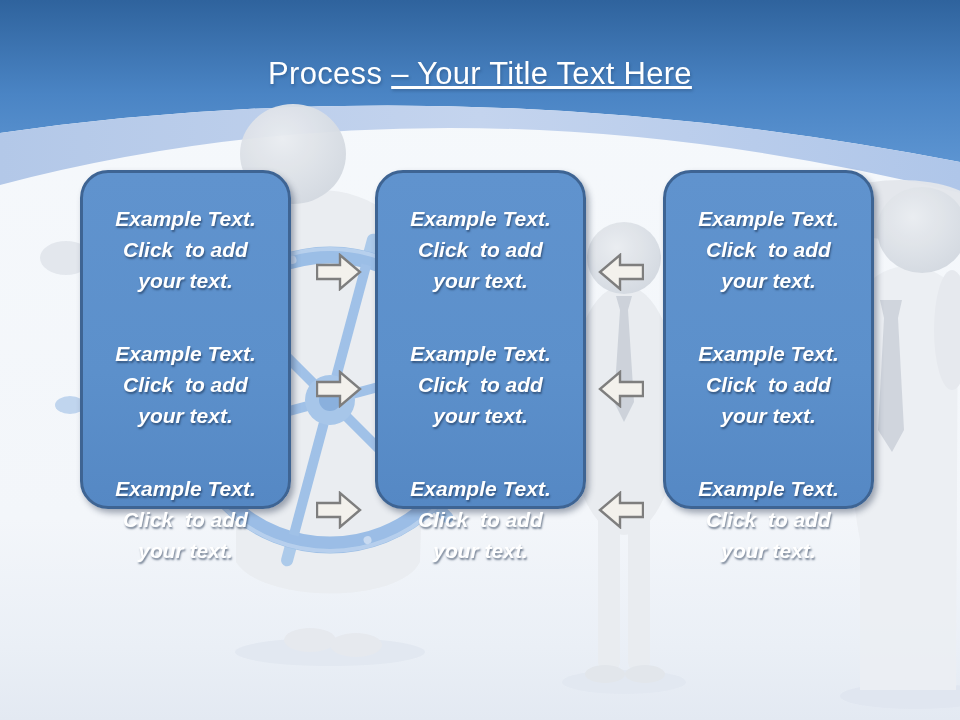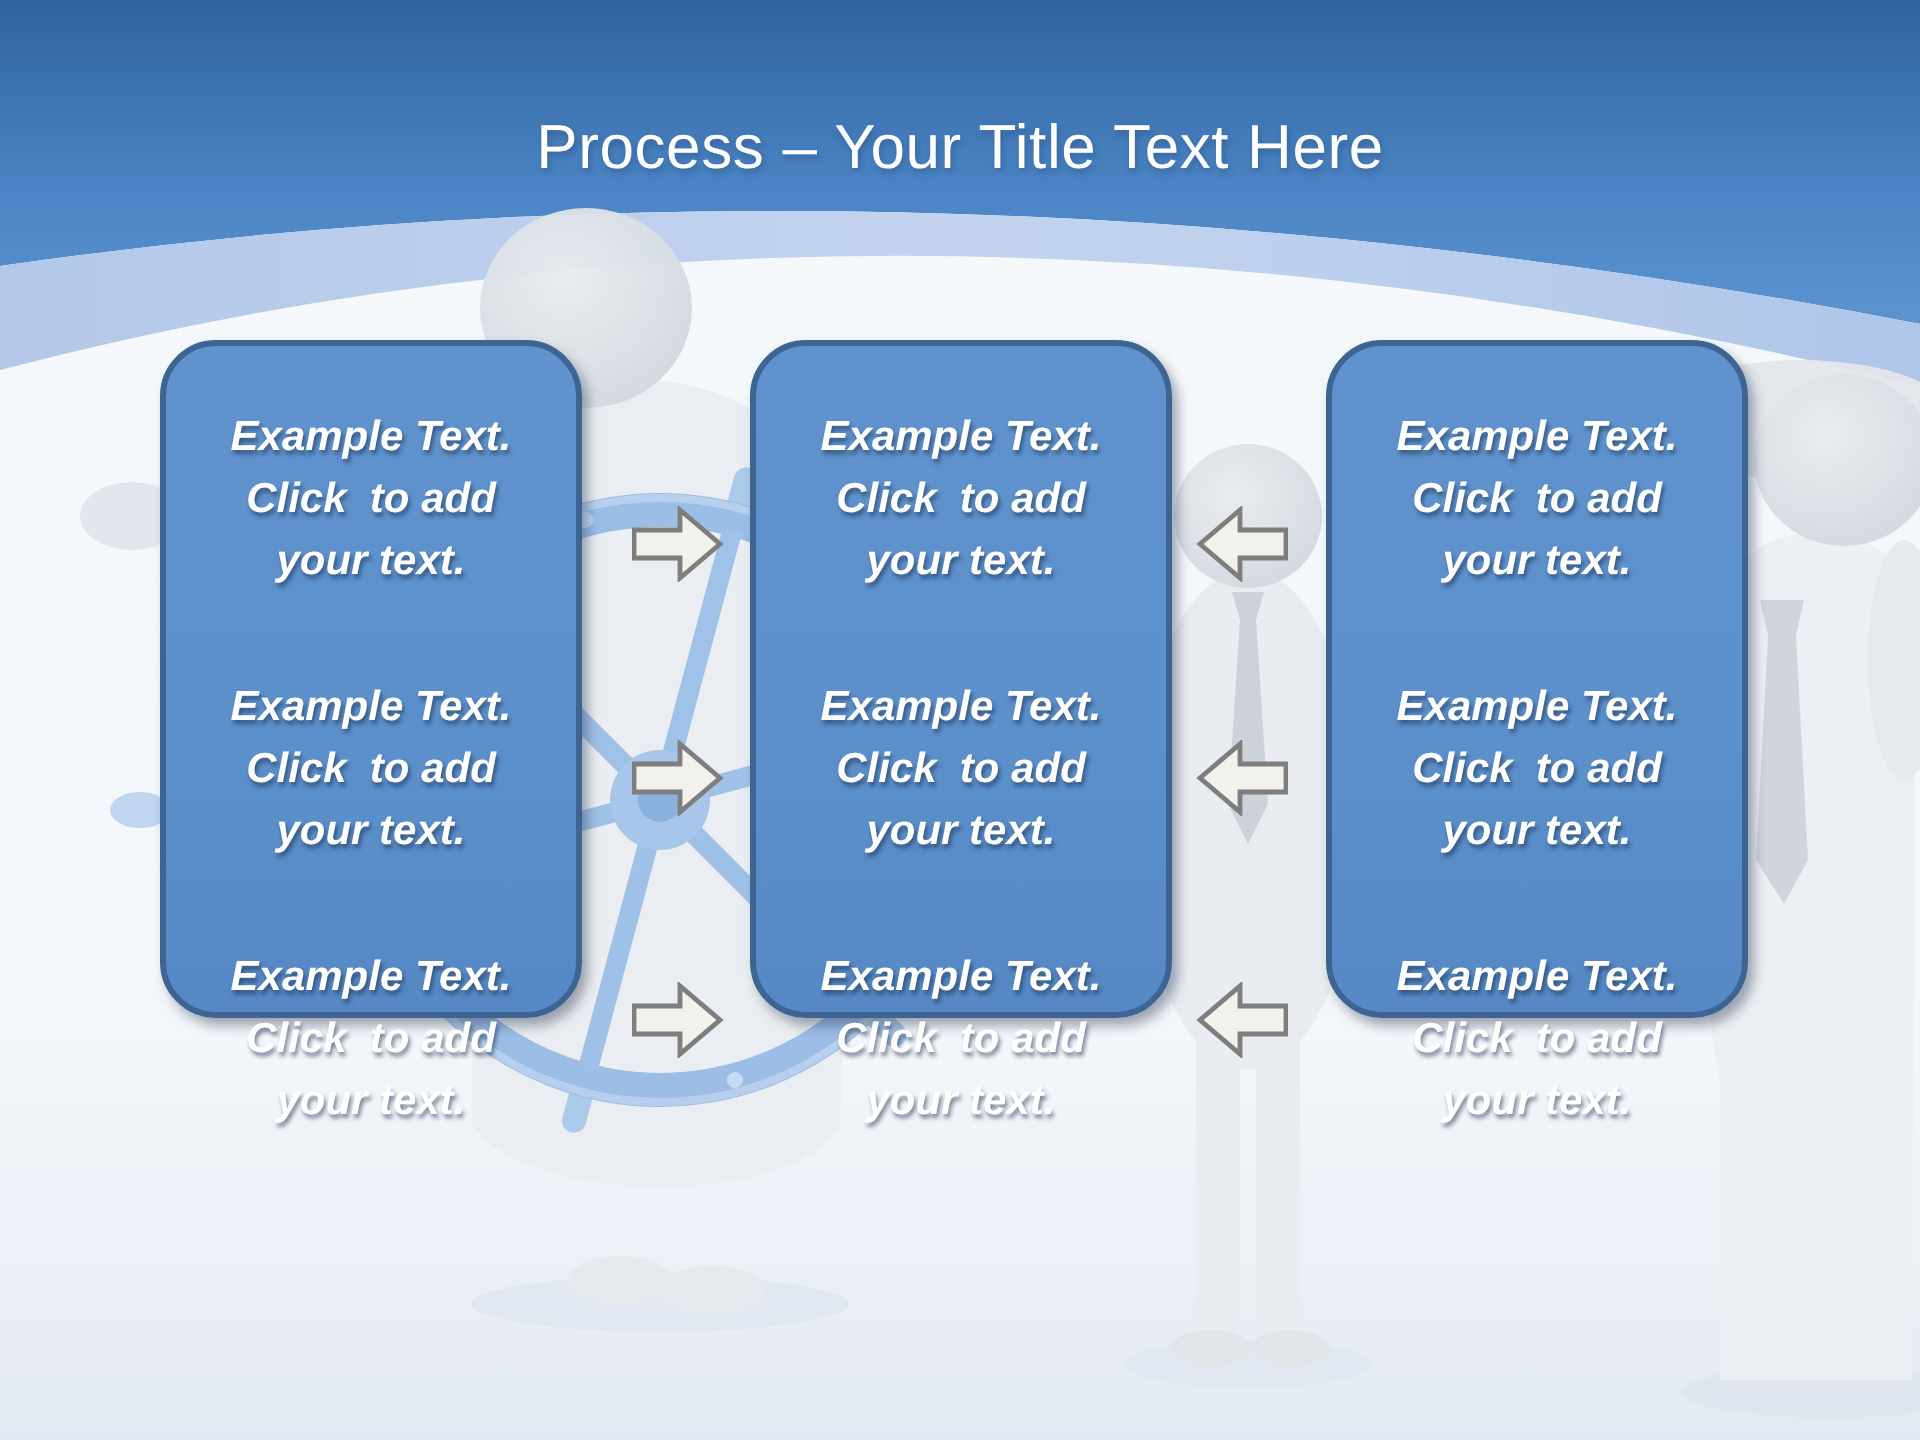--- a/index.html
+++ b/index.html
@@ -10,21 +10,21 @@
   }
   svg.layer{position:absolute;left:0;top:0;pointer-events:none;}
   .layer-header{z-index:1;}
   .layer-figures{z-index:2;}
   .title{
     position:absolute;left:0;top:54px;width:100%;text-align:center;z-index:5;
     color:#FFFFFF;font-size:31px;line-height:40px;letter-spacing:.3px;
     text-shadow:1px 2px 3px rgba(10,30,60,.25);
   }
   .title .t-bold{font-weight:normal;margin-right:9px;}
-  .title .t-rest{font-weight:normal;}
+  .title .t-rest{font-weight:normal;text-decoration:underline;}
   .pbox{
     position:absolute;top:170px;width:211px;height:339px;box-sizing:border-box;
     background:linear-gradient(180deg,#6093CE 0%,#5C90CB 60%,#5588C4 100%);
     border:3px solid #3E6493;border-radius:28px;z-index:3;
     box-shadow:3px 4px 6px rgba(40,55,80,.42);
     display:flex;flex-direction:column;align-items:center;
     padding-top:30px;gap:42px;cursor:pointer;
   }
   .pbox-1{left:80px;} .pbox-2{left:375px;} .pbox-3{left:663px;}
   .entry{

